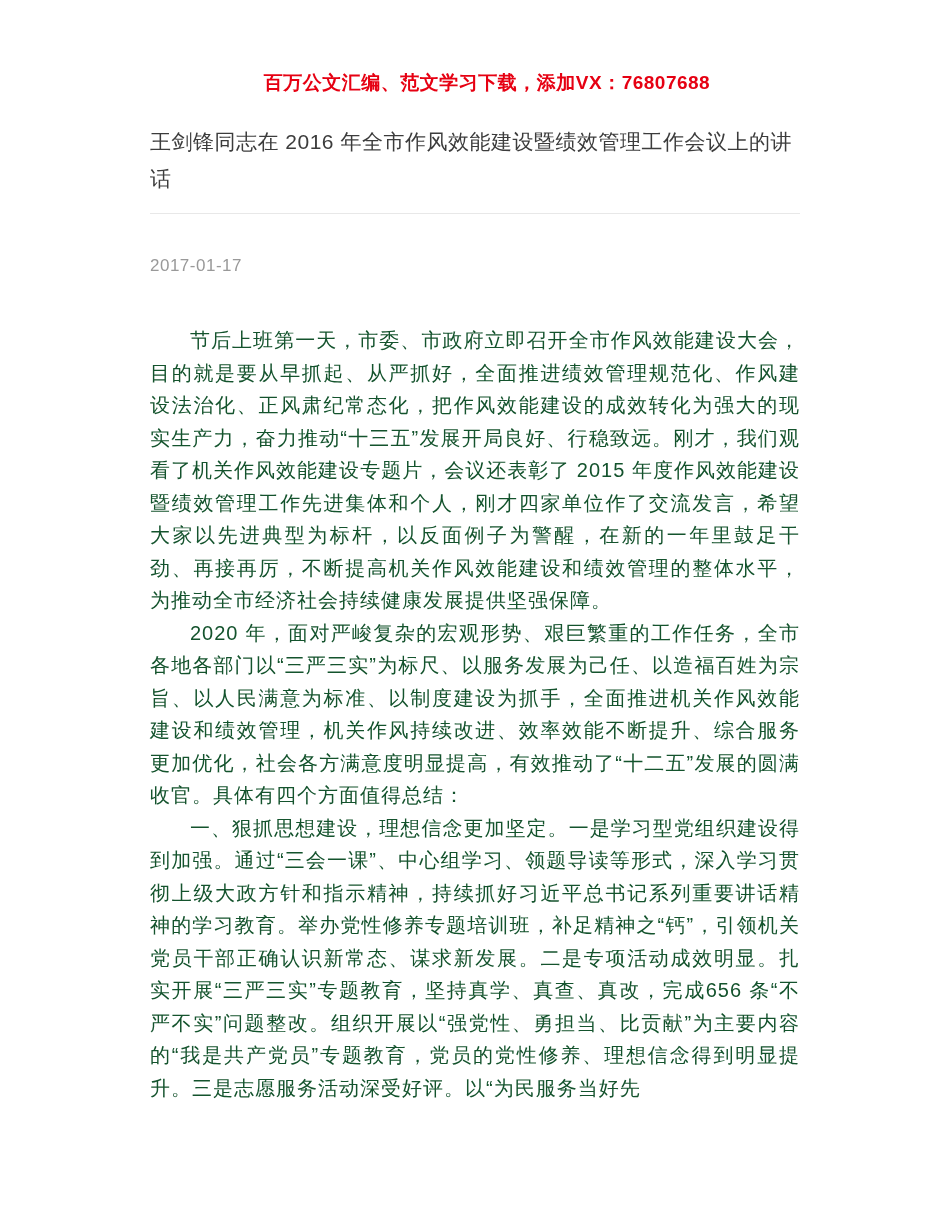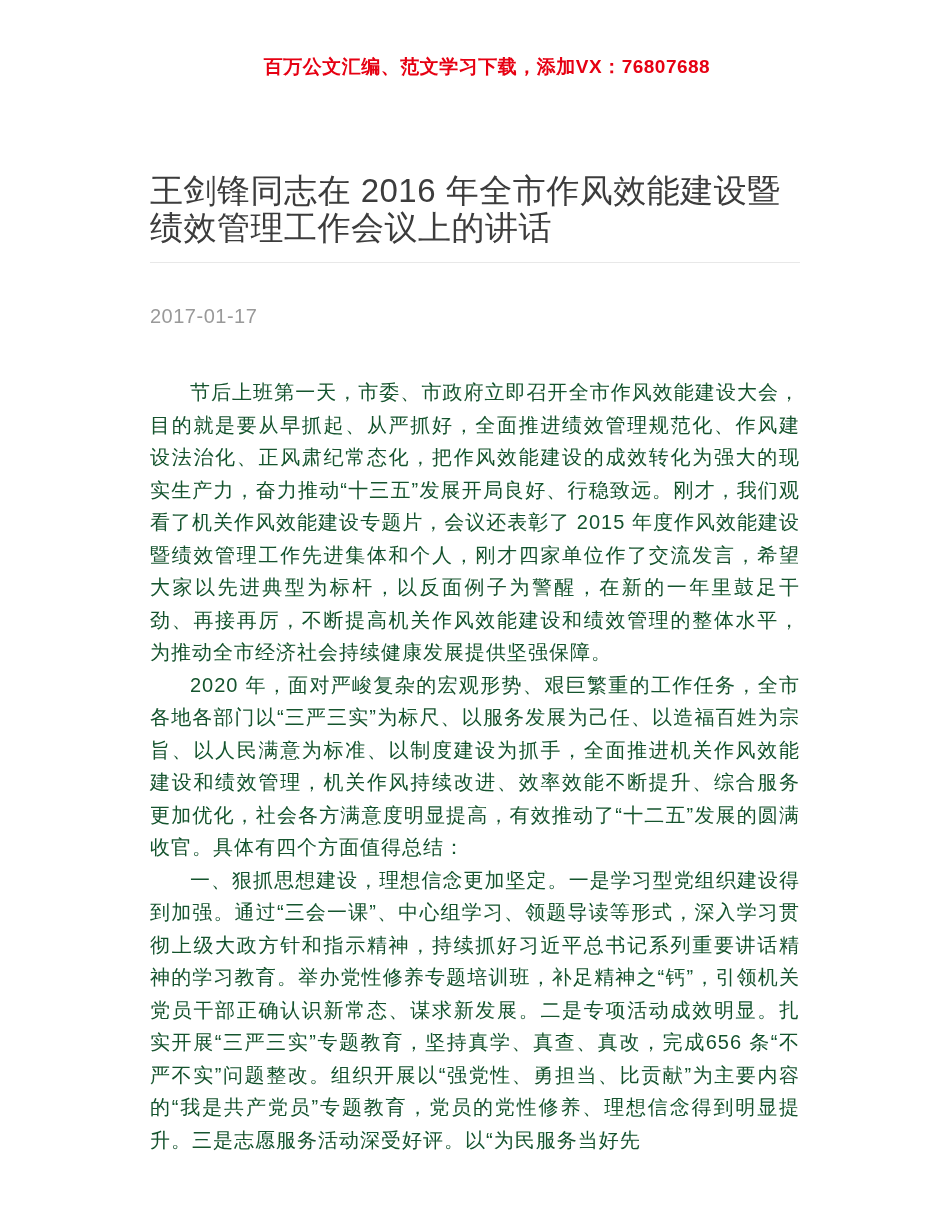--- a/index.html
+++ b/index.html
@@ -9,49 +9,49 @@
   }
   .page {
     position: relative;
     width: 950px;
     height: 1230px;
     margin: 0 auto;
     background: #ffffff;
     overflow: hidden;
   }
   .banner {
-    padding-top: 54px;
+    padding-top: 70px;
     text-align: center;
     color: #e60012;
     font-size: 19px;
     font-weight: bold;
     letter-spacing: 0.5px;
     margin-left: 24px;
   }
   .content {
     width: 650px;
     margin: 0 auto;
   }
   .title {
-    margin-top: 92px;
-    font-size: 33px;
+    margin-top: 27px;
+    font-size: 21px;
     font-weight: 500;
     color: #3c3c3c;
     line-height: 37px;
     letter-spacing: 0.5px;
   }
   .divider {
     margin-top: 16px;
     border-bottom: 1px solid #e8e8e8;
     height: 0;
   }
   .date {
     margin-top: 42px;
     color: #999999;
-    font-size: 20px;
+    font-size: 17px;
     letter-spacing: 0.5px;
   }
   .body-text {
     margin-top: 48px;
   }
   .body-text p {
     font-size: 20px;
     color: #14532d;
     line-height: 32.5px;
     text-align: justify;

